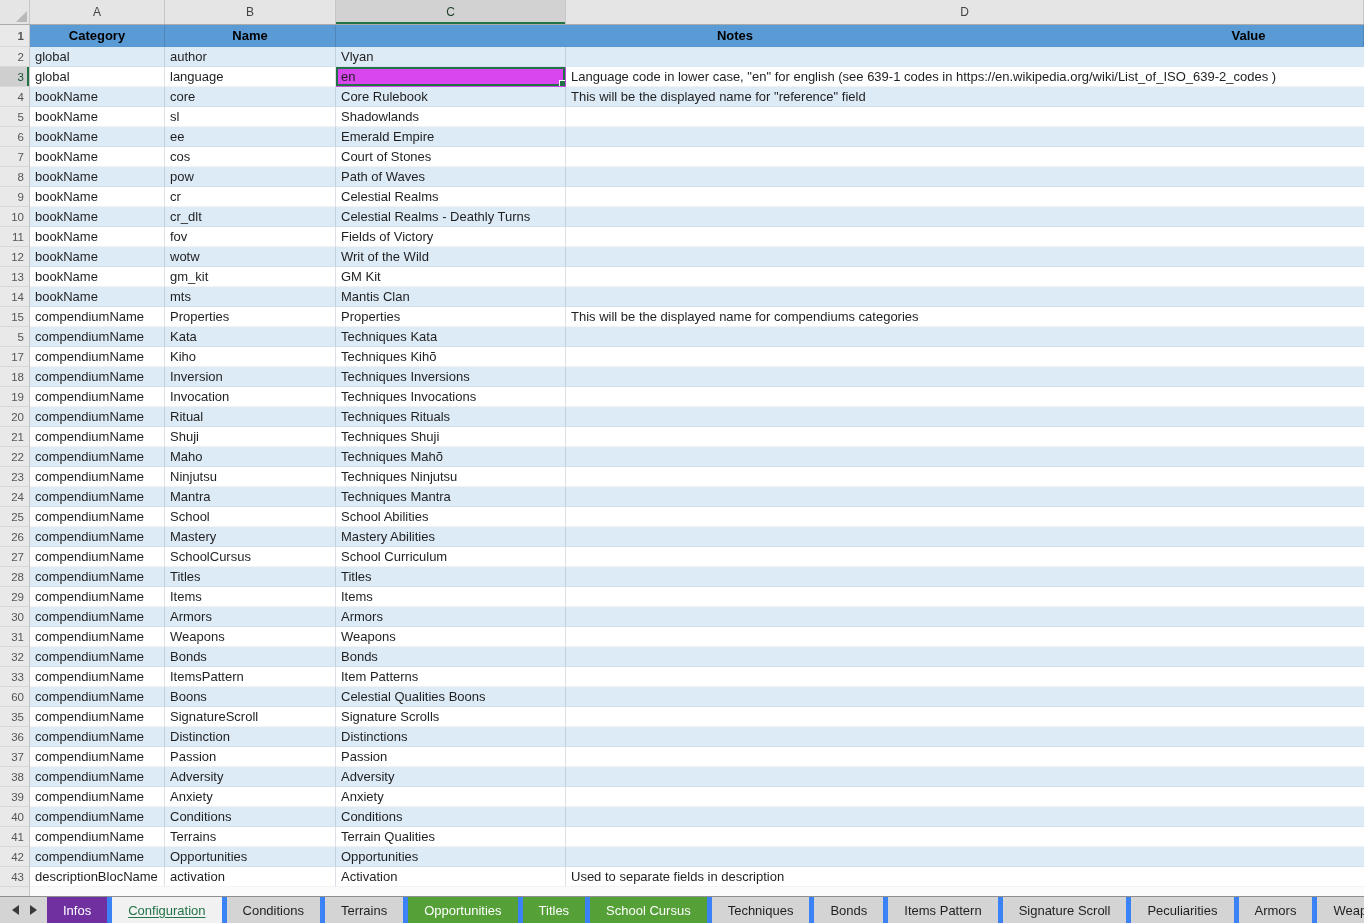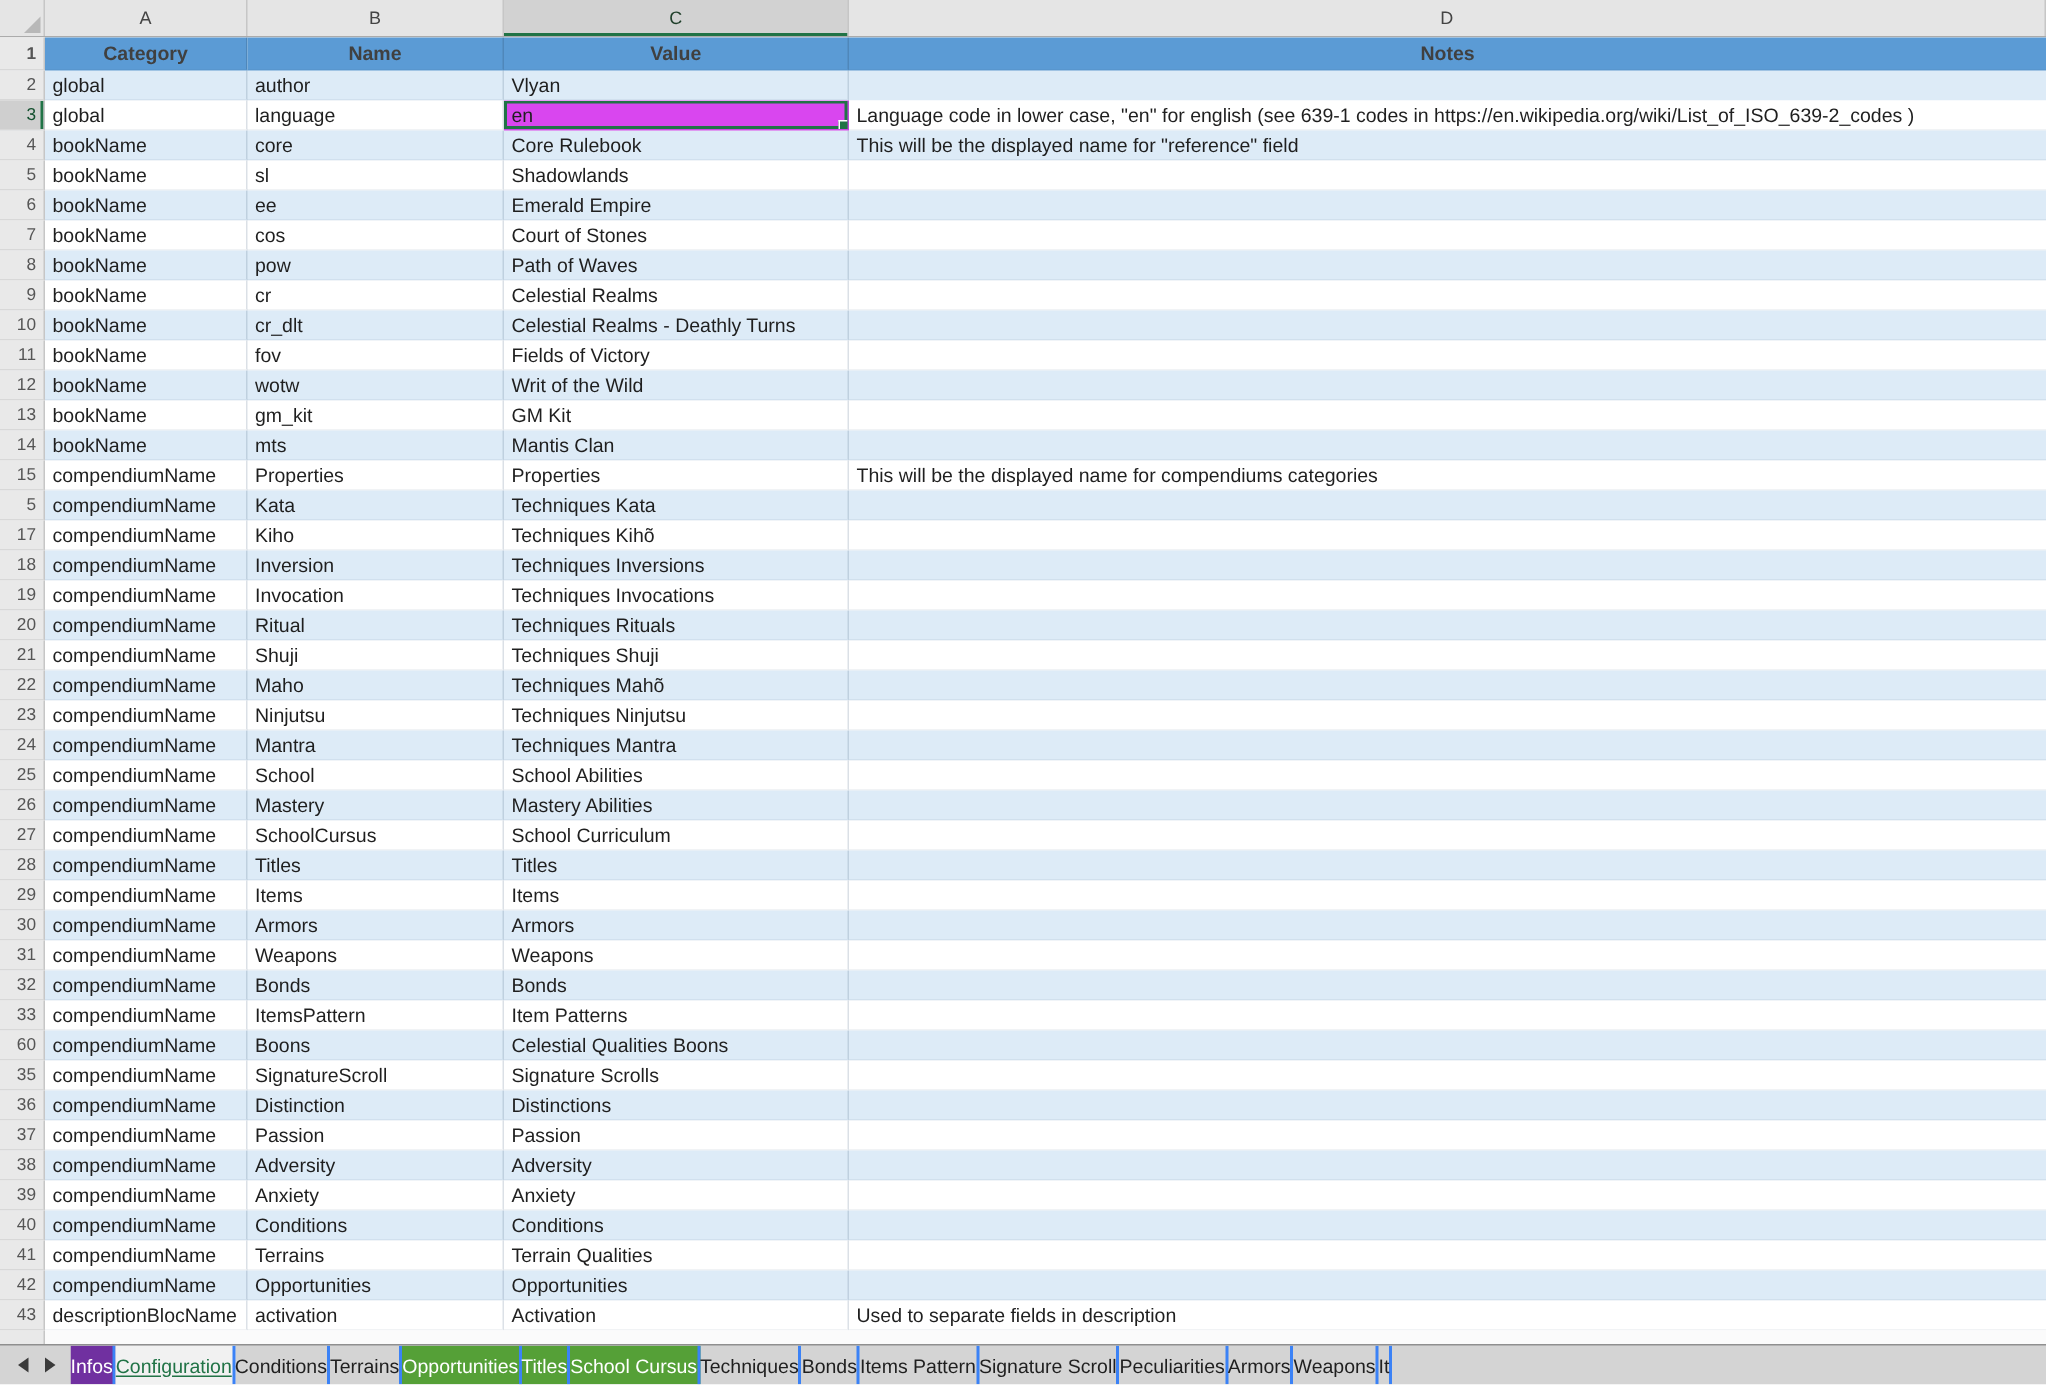--- a/index.html
+++ b/index.html
@@ -27,21 +27,21 @@
   .colA { width:135px; flex:none; }
   .colB { width:171px; flex:none; }
   .colC { width:230px; flex:none; }
   .colD { flex:1 1 auto; min-width:0; }
 
   
   .grid { flex:none; }
   .row { display:flex; height:20px; background:#FFFFFF; font-size:13px; }
   .row.band { background:#DDEBF7; }
   .header-row { height:22px; font-weight:700; }
-  .header-row .cell { background:#5B9BD5; color:#404040; justify-content:center; border-right:1px solid rgba(0,0,0,0.12); }
+  .header-row .cell { background:#5B9BD5; color:#000000; justify-content:center; border-right:1px solid rgba(0,0,0,0.12); }
   .rownum {
     width:30px; flex:none; background:#E9E9E9;
     border-right:1px solid #C6C6C6; border-bottom:1px solid #D8D8D8;
     display:flex; align-items:center; justify-content:flex-end; padding-right:5px;
     font-size:11.5px; color:#555;
   }
   .rownum.selhdr { background:#CFCFCF; box-shadow:inset -2px 0 0 #217346; color:#14502f; }
   .cell {
     display:flex; align-items:center; padding:0 5px;
     white-space:nowrap; overflow:hidden;
@@ -67,22 +67,22 @@
   .tabbar {
     height:27px; flex:none; display:flex; align-items:stretch;
     background:#D4D4D4; border-top:1px solid #8F8F8F;
     font-size:13px; overflow:hidden;
   }
   .nav { display:flex; align-items:center; gap:11px; padding:0 10px 0 12px; flex:none; }
   .arrow-left { width:0; height:0; border-top:5px solid transparent; border-bottom:5px solid transparent; border-right:7px solid #3A3A3A; }
   .arrow-right { width:0; height:0; border-top:5px solid transparent; border-bottom:5px solid transparent; border-left:7px solid #3A3A3A; }
   .tabs { display:flex; align-items:stretch; flex:1; overflow:hidden; white-space:nowrap; }
   .tab {
-    display:inline-flex; align-items:center; padding:0 0; flex:none;
-    border-right:2px solid #3b82f6; color:#1f1f1f;
+    display:inline-flex; align-items:center; padding:0 16px; flex:none;
+    border-right:5px solid #3b82f6; color:#1f1f1f;
   }
   .tab.purple { background:#7030A0; color:#fff; }
   .tab.green  { background:#55A037; color:#fff; }
   .tab.active { background:#F1F1F1; color:#217346; font-weight:400; text-decoration:underline; text-underline-offset:2px; }
 </style>
 </head>
 <body>
 
 <div class="app">
 
@@ -94,22 +94,22 @@
     <div class="colheader colB">B</div>
     <div class="colheader colC selected">C</div>
     <div class="colheader colD">D</div>
   </div>
 
   <div class="grid">
     <div class="row header-row">
       <div class="rownum">1</div>
       <div class="cell colA">Category</div>
       <div class="cell colB">Name</div>
+      <div class="cell colD">Notes</div>
       <div class="cell colC">Value</div>
-      <div class="cell colD">Notes</div>
     </div>
     <div>
         <div class="row band">
           <div class="rownum">2</div>
           <div class="cell colA">global</div>
           <div class="cell colB">author</div>
           <div class="cell colC">Vlyan</div>
         </div>
         <div class="row">
           <div class="rownum selhdr">3</div>

